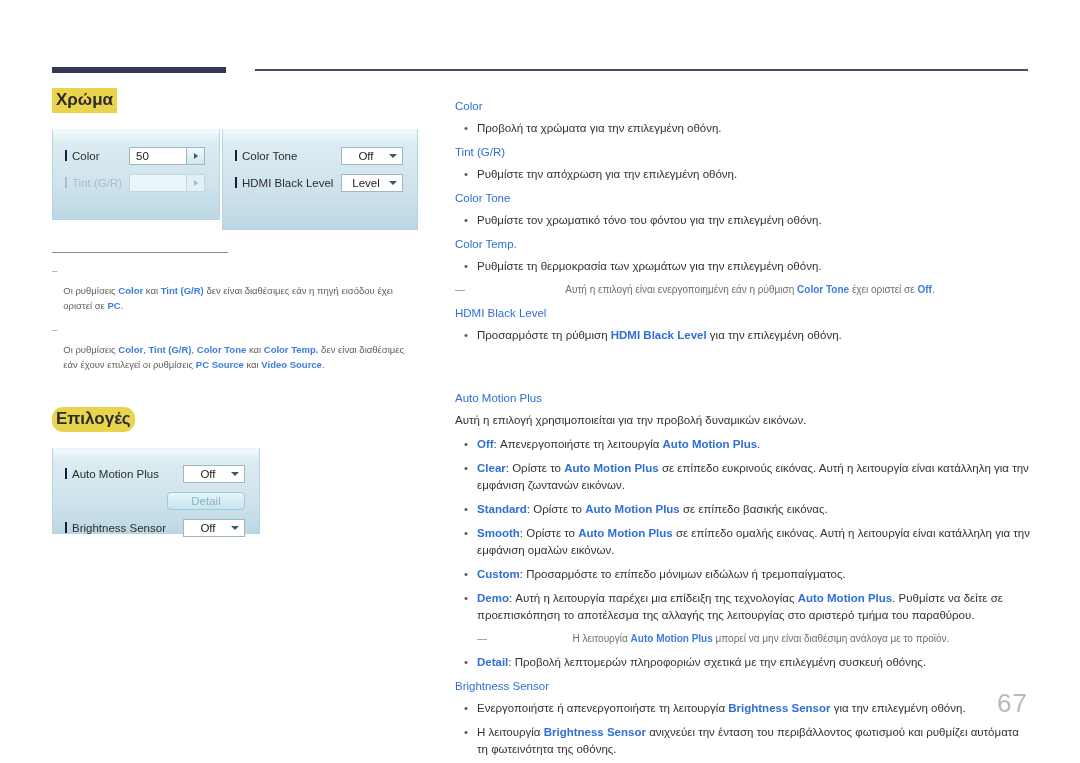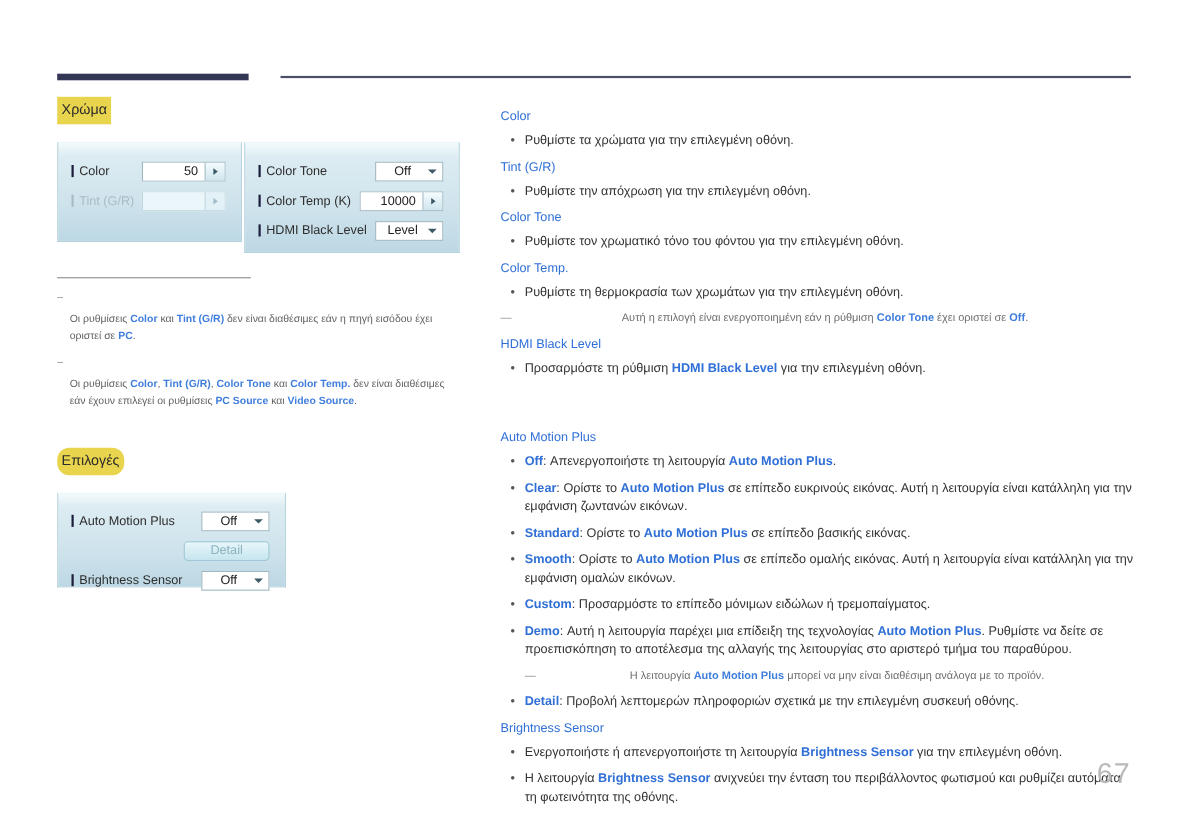--- a/index.html
+++ b/index.html
@@ -44,27 +44,27 @@
   .col-right {
     position: absolute;
     left: 455px;
     top: 98px;
     width: 575px;
   }
 
   
   .sec-heading {
     display: inline-block;
-    font-size: 13px;
+    font-size: 17px;
     line-height: 22px;
     color: #2b2b2b;
     background: #e8d44d;
     padding: 1px 4px 2px 4px;
     margin: 0 0 16px 0;
-    font-weight: normal;
+    font-weight: bold;
   }
   .sec-heading.second { margin-top: 0; border-radius: 11px; }
 
   
   .ui-wrap {
     position: relative;
     display: flex;
     align-items: flex-start;
   }
   .ui-panel {
@@ -121,21 +121,21 @@
     height: 18px;
     border: 1px solid #9fb9c4;
     background: #ffffff;
     box-sizing: border-box;
   }
   .spin .val {
     min-width: 44px;
     padding: 0 6px;
     font-size: 11.5px;
     line-height: 16px;
-    text-align: right;
+    text-align: left;
     color: #222;
     background: #ffffff;
   }
   .spin .arrow {
     width: 17px;
     border-left: 1px solid #9fb9c4;
     background: linear-gradient(to bottom, #f4fbfd, #cfe6ee);
     display: flex;
     align-items: center;
     justify-content: center;
@@ -309,31 +309,20 @@
           </div>
         </div>
       </div>
     <div class="ui-panel right-panel">
         <div class="ui-row">
           <div class="lbl">Color Tone</div>
           <div class="ctl">
             <div class="drop">
               <div class="val">Off</div>
               <div class="chev"></div>
-            </div>
-          </div>
-        </div>
-        <div class="ui-row">
-          <div class="lbl">Color Temp (K)</div>
-          <div class="ctl">
-            <div class="spin">
-              <div class="val">10000</div>
-              <div class="arrow">
-                <i></i>
-              </div>
             </div>
           </div>
         </div>
         <div class="ui-row">
           <div class="lbl">HDMI Black Level</div>
           <div class="ctl">
             <div class="drop">
               <div class="val">Level</div>
               <div class="chev"></div>
             </div>
@@ -384,21 +373,21 @@
         </div>
       </div>
   </div>
 
 </div>
 
 <div class="col-right">
     <div class="r-head">Color</div>
     <div class="r-bullet">
       <span class="dot">•</span>
-      <span class="body"><span>Ρυθμίστε τα χρώματα για την επιλεγμένη οθόνη.</span></span>
+      <span class="body"><span>Προβολή τα χρώματα για την επιλεγμένη οθόνη.</span></span>
     </div>
     <div class="r-head">Tint (G/R)</div>
     <div class="r-bullet">
       <span class="dot">•</span>
       <span class="body"><span>Ρυθμίστε την απόχρωση για την επιλεγμένη οθόνη.</span></span>
     </div>
     <div class="r-head">Color Tone</div>
     <div class="r-bullet">
       <span class="dot">•</span>
       <span class="body"><span>Ρυθμίστε τον χρωματικό τόνο του φόντου για την επιλεγμένη οθόνη.</span></span>
@@ -411,20 +400,21 @@
     <div class="r-subnote flush">
       <span class="dash">―</span>
       <span class="body"><span>Αυτή η επιλογή είναι ενεργοποιημένη εάν η ρύθμιση </span><span class="kw">Color Tone</span><span> έχει οριστεί σε </span><span class="kw">Off</span><span>.</span></span>
     </div>
     <div class="r-head">HDMI Black Level</div>
     <div class="r-bullet">
       <span class="dot">•</span>
       <span class="body"><span>Προσαρμόστε τη ρύθμιση </span><span class="kw">HDMI Black Level</span><span> για την επιλεγμένη οθόνη.</span></span>
     </div>
     <div class="r-head biggap">Auto Motion Plus</div>
+    <div class="r-para"><span>Αυτή η επιλογή χρησιμοποιείται για την προβολή δυναμικών εικόνων.</span></div>
     <div class="r-bullet">
       <span class="dot">•</span>
       <span class="body"><span class="kw">Off</span><span>: Απενεργοποιήστε τη λειτουργία </span><span class="kw">Auto Motion Plus</span><span>.</span></span>
     </div>
     <div class="r-bullet">
       <span class="dot">•</span>
       <span class="body"><span class="kw">Clear</span><span>: Ορίστε το </span><span class="kw">Auto Motion Plus</span><span> σε επίπεδο ευκρινούς εικόνας. Αυτή η λειτουργία είναι κατάλληλη για την εμφάνιση ζωντανών εικόνων.</span></span>
     </div>
     <div class="r-bullet">
       <span class="dot">•</span>

